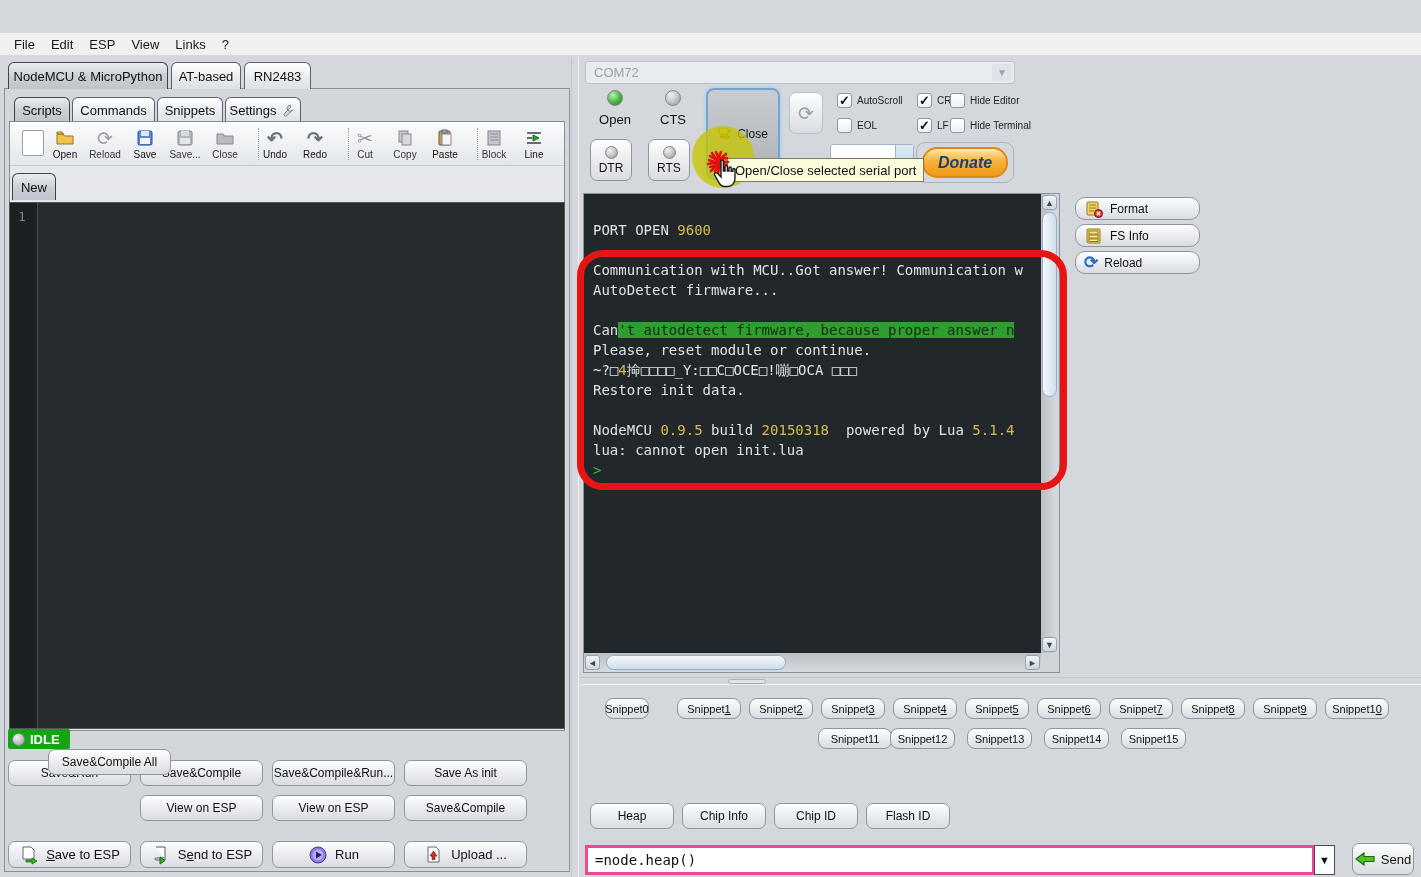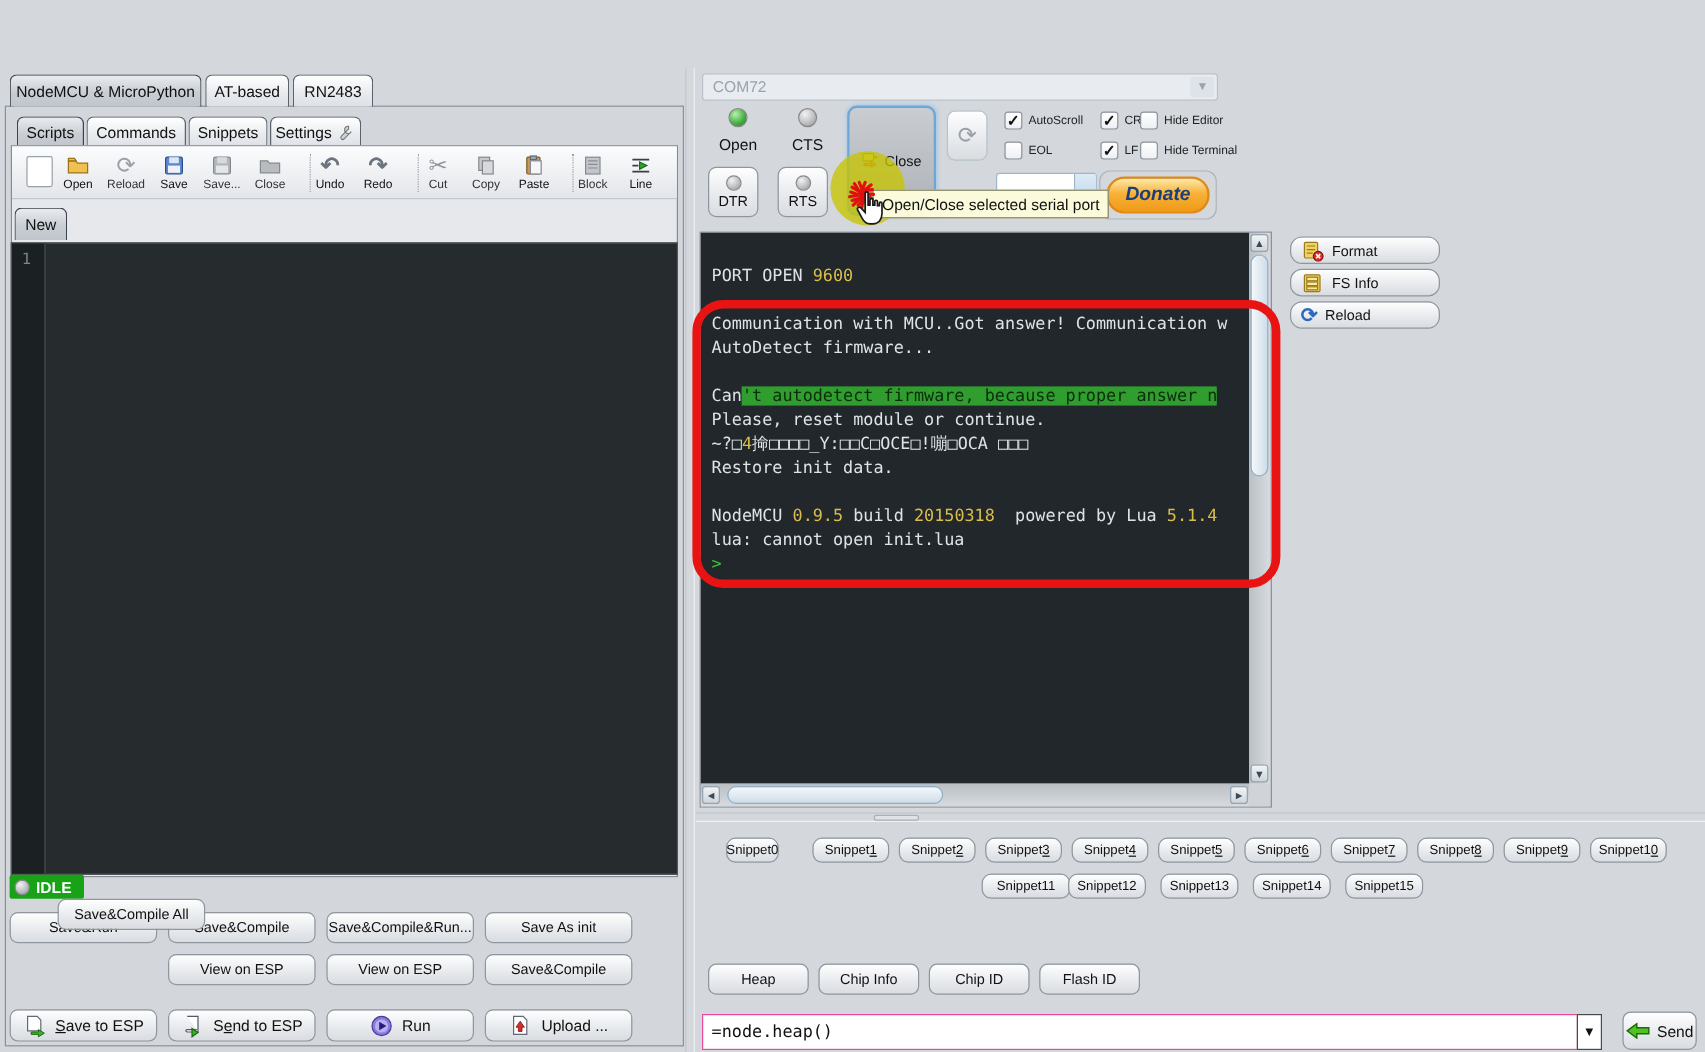--- a/index.html
+++ b/index.html
@@ -82,41 +82,49 @@
   .hsplit .handle { position:absolute; left:148px; top:1px; width:38px; height:5px; background:#dfe2e6; border:1px solid #aab0b7; border-radius:3px; }
 
   
   .fs-btn { left:1075px; width:125px; height:23px; border-radius:10px; justify-content:flex-start; padding-left:8px; gap:6px; }
 
   
   .snip { height:21px; border-radius:8px; font-size:11px; }
   .dev-btn { width:84px; height:26px; border-radius:7px; gap:5px; }
 
   
-  .cmd-input { position:absolute; left:585px; top:845px; width:730px; height:30px; background:#ffffff; border:1px solid #ec4899;
+  .cmd-input { position:absolute; left:585px; top:845px; width:730px; height:30px; background:#ffffff; border:3px solid #ec4899;
                font-family:"DejaVu Sans Mono", monospace; font-size:14px; color:#111; padding-left:7px; display:flex; align-items:center; }
   .cmd-arrow { position:absolute; left:1314px; top:845px; width:21px; height:30px; background:#ffffff; border:1px solid #4a4a4a;
                display:flex; align-items:center; justify-content:center; font-size:11px; color:#111; }
   .send-btn { left:1352px; top:843px; width:62px; height:32px; gap:6px; font-size:13px; }
 
   
   .ann-circle { position:absolute; left:692px; top:126px; width:62px; height:62px; border-radius:50%;
                 background:rgba(198,196,0,0.78); z-index:40; }
   .ann-rect { position:absolute; left:577px; top:250px; width:490px; height:240px; border:7px solid #e81414; border-radius:26px; z-index:44; }
   .cursor-wrap { position:absolute; left:704px; top:142px; z-index:50; }
 
   .grid-btn { width:123px; height:26px; }
   .action3 { height:27px; gap:7px; font-size:13px; }
 </style>
 </head>
 <body>
 
 <div class="app">
 
 
+  <div class="menubar" id="menubar">
+      <div class="menu-item">File</div>
+      <div class="menu-item">Edit</div>
+      <div class="menu-item">ESP</div>
+      <div class="menu-item">View</div>
+      <div class="menu-item">Links</div>
+      <div class="menu-item">?</div>
+    </div>
 
   <div class="left-box"></div>
   <div id="fwtabs">
       <div class="tab sel" style="left: 8px; top: 62px; width: 160px; height: 27px;">NodeMCU &amp; MicroPython</div>
       <div class="tab" style="left: 171px; top: 62px; width: 70px; height: 27px;">AT-based</div>
       <div class="tab" style="left: 244px; top: 62px; width: 67px; height: 27px;">RN2483</div>
     </div>
   <div id="modetabs">
       <div class="tab sel" style="left: 14px; top: 97px; width: 56px; height: 26px; font-size: 13px; gap: 3px;">Scripts</div>
       <div class="tab" style="left: 72px; top: 97px; width: 83px; height: 26px; font-size: 13px; gap: 3px;">Commands</div>

